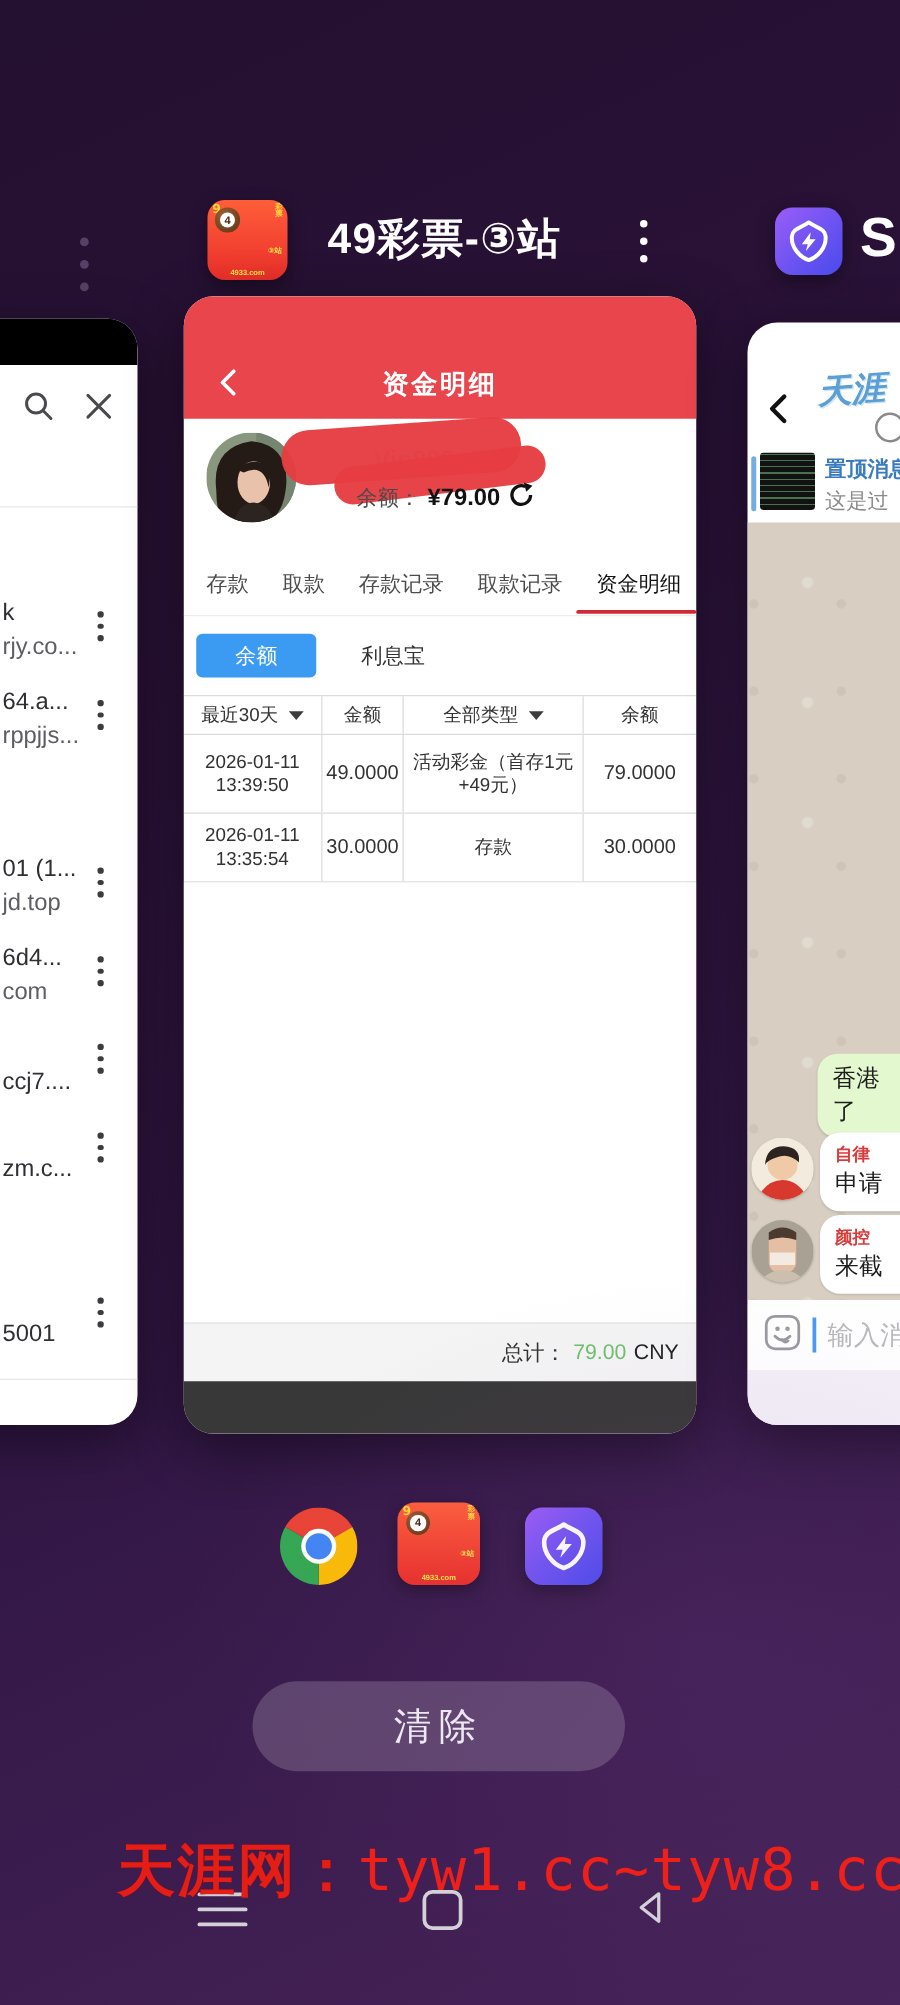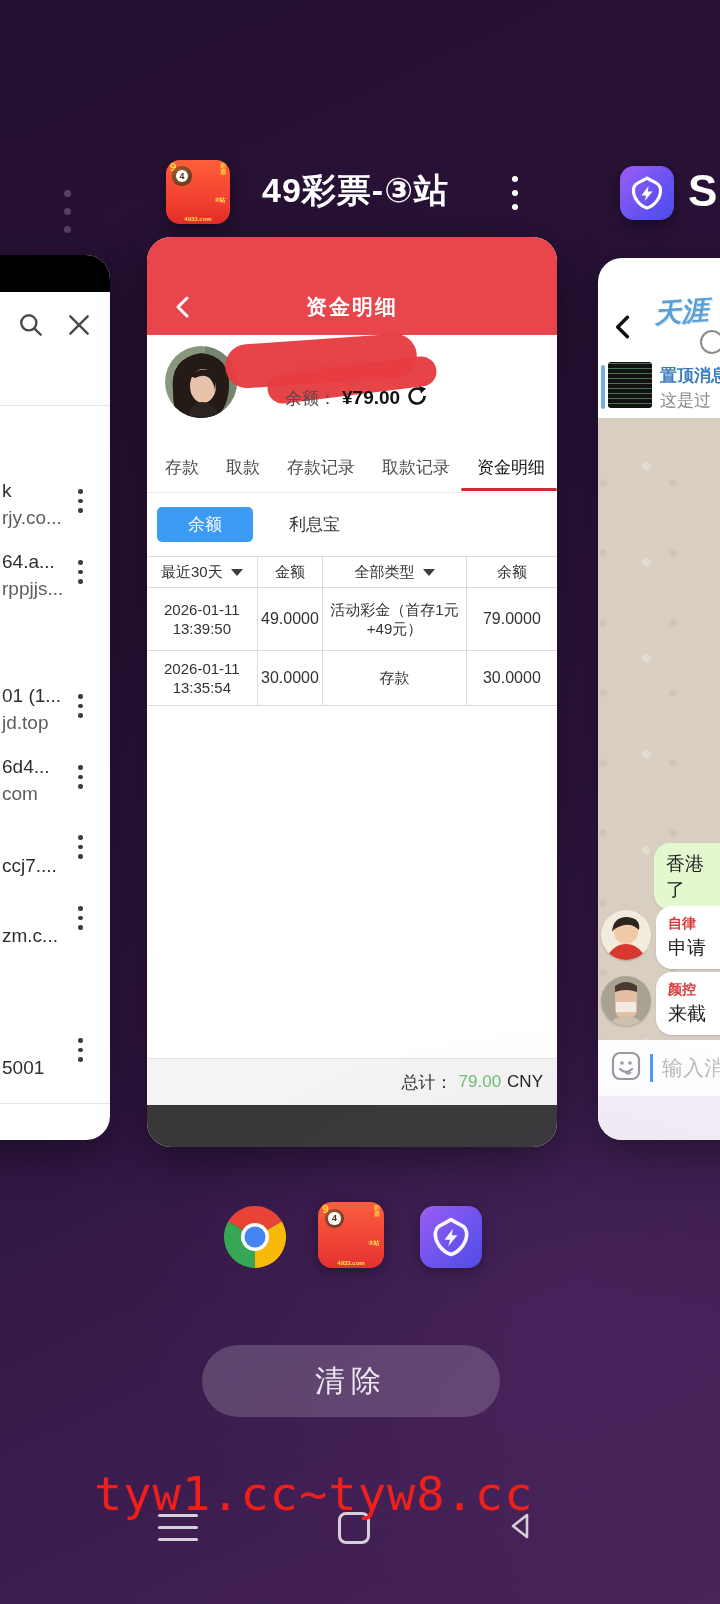--- a/index.html
+++ b/index.html
@@ -427,16 +427,17 @@
       <i></i>
     </div>
   <div class="abs nav-home"></div>
   <div class="abs nav-back">
     <svg width="30" height="32" viewBox="0 0 30 32">
         <polygon points="21,5 7,16 21,27" fill="none" stroke="#d4d0d8" stroke-width="2.6" stroke-linejoin="round"></polygon>
       </svg>
   </div>
 
   <div class="abs watermark">
+    <span class="wm-site">天涯网：</span>
     <span class="wm-urls">tyw1.cc~tyw8.cc</span>
   </div>
 
 </div>
 
 </body></html>

